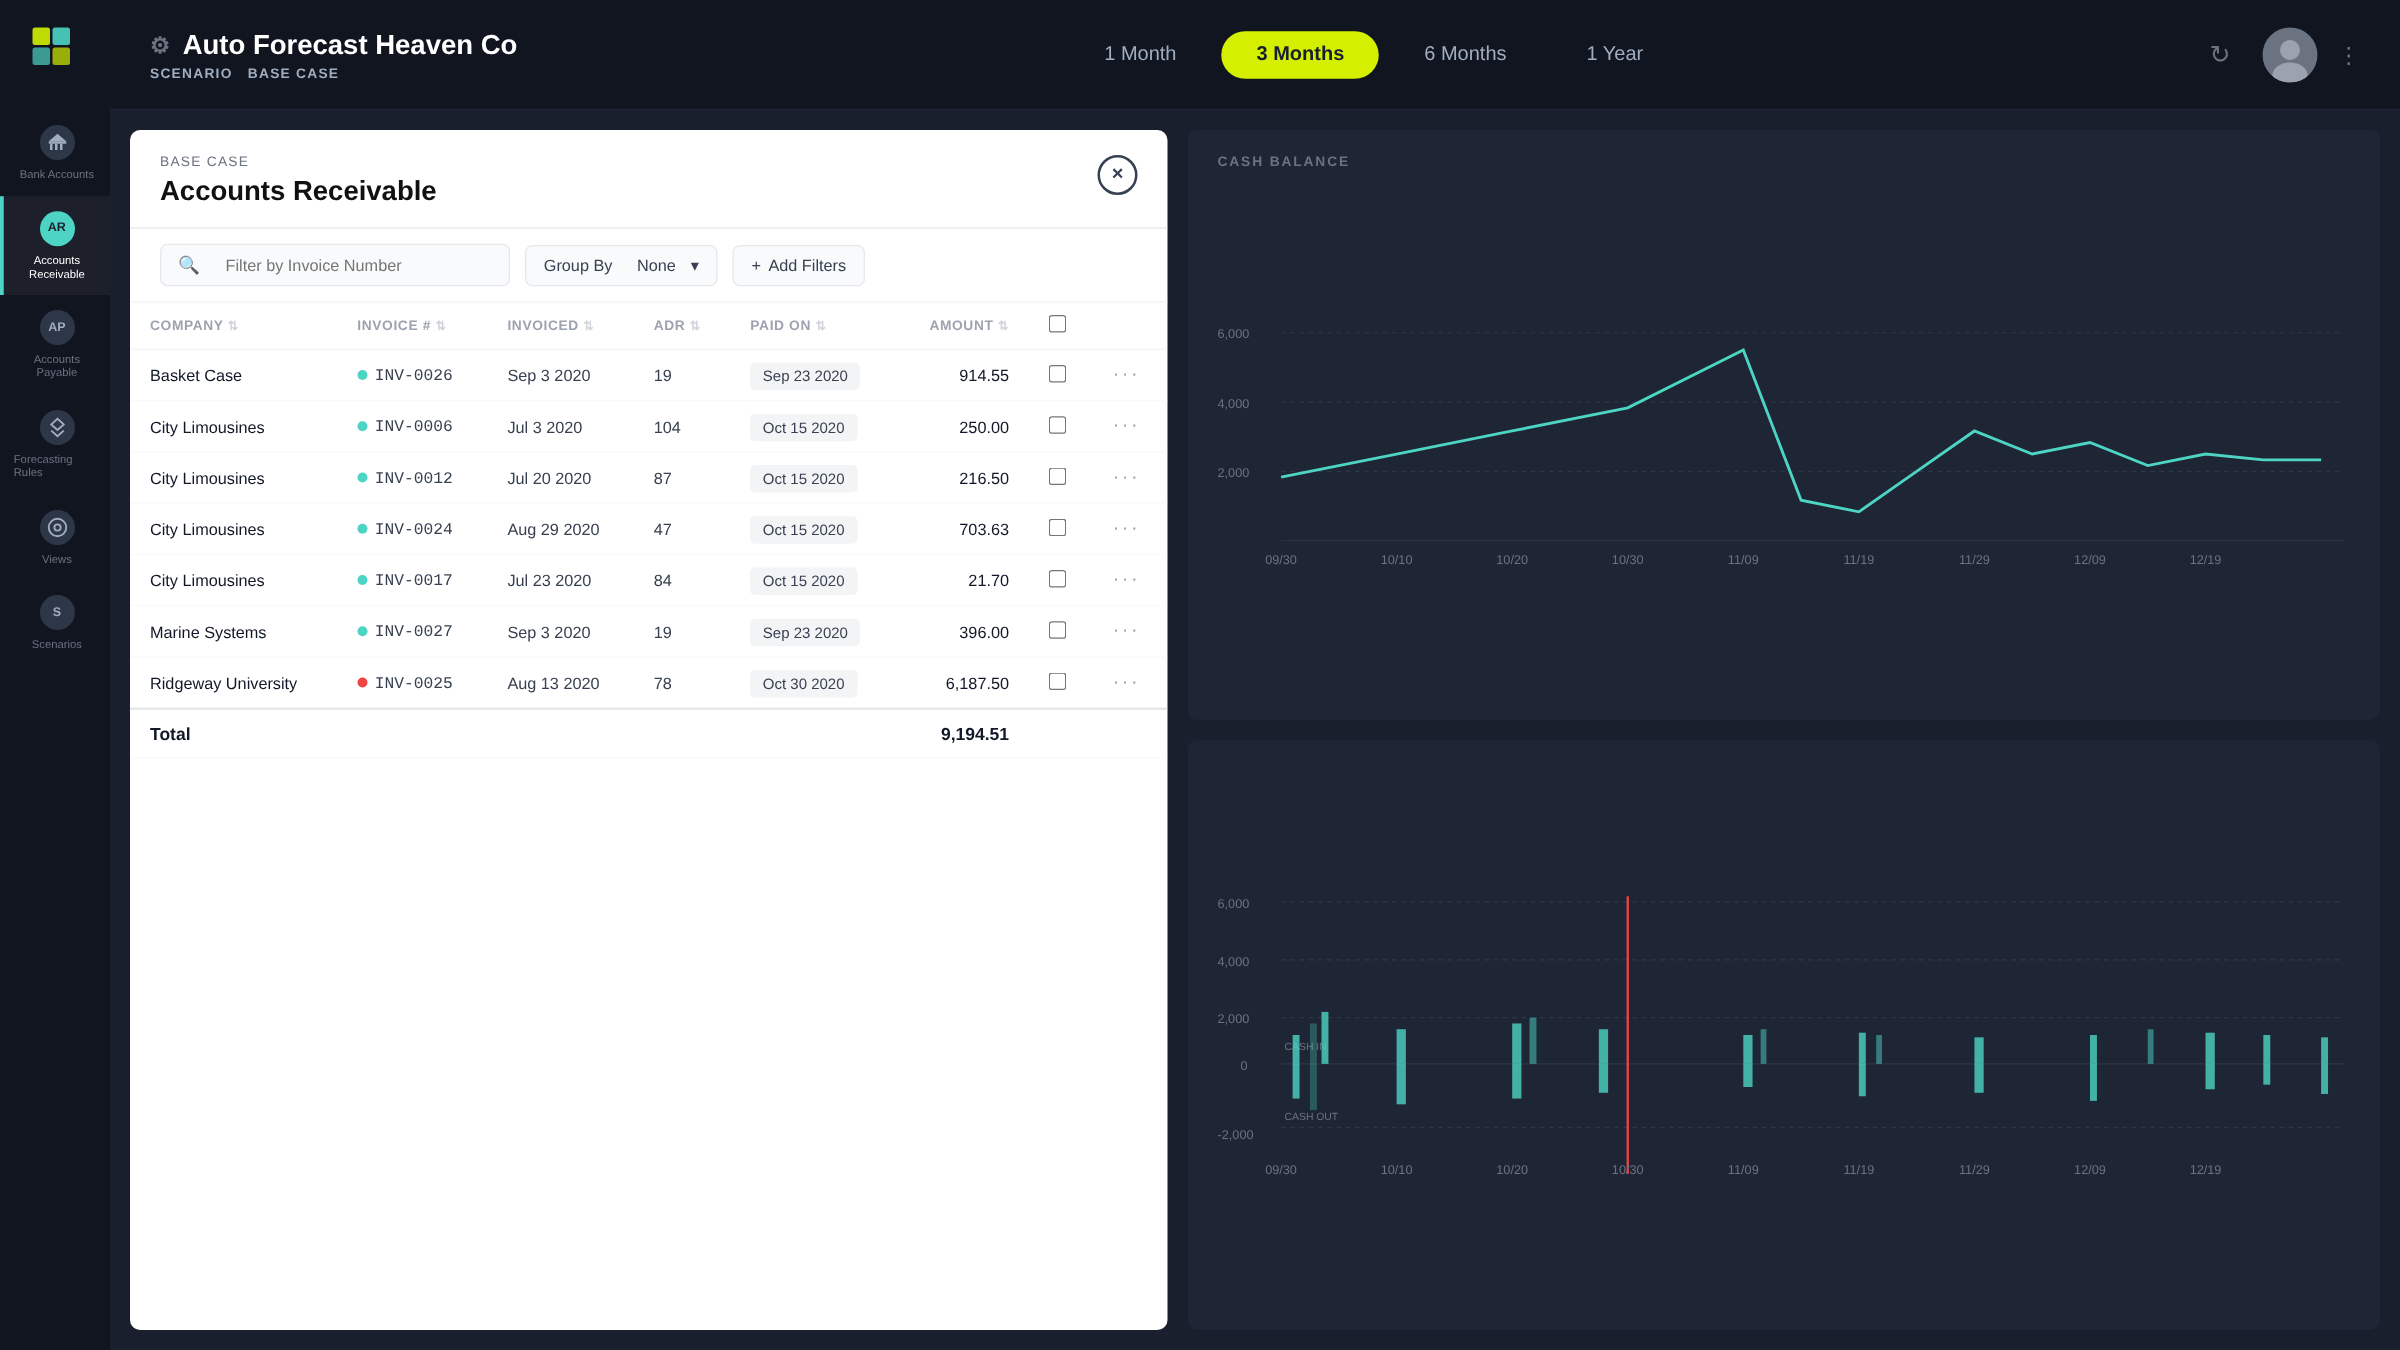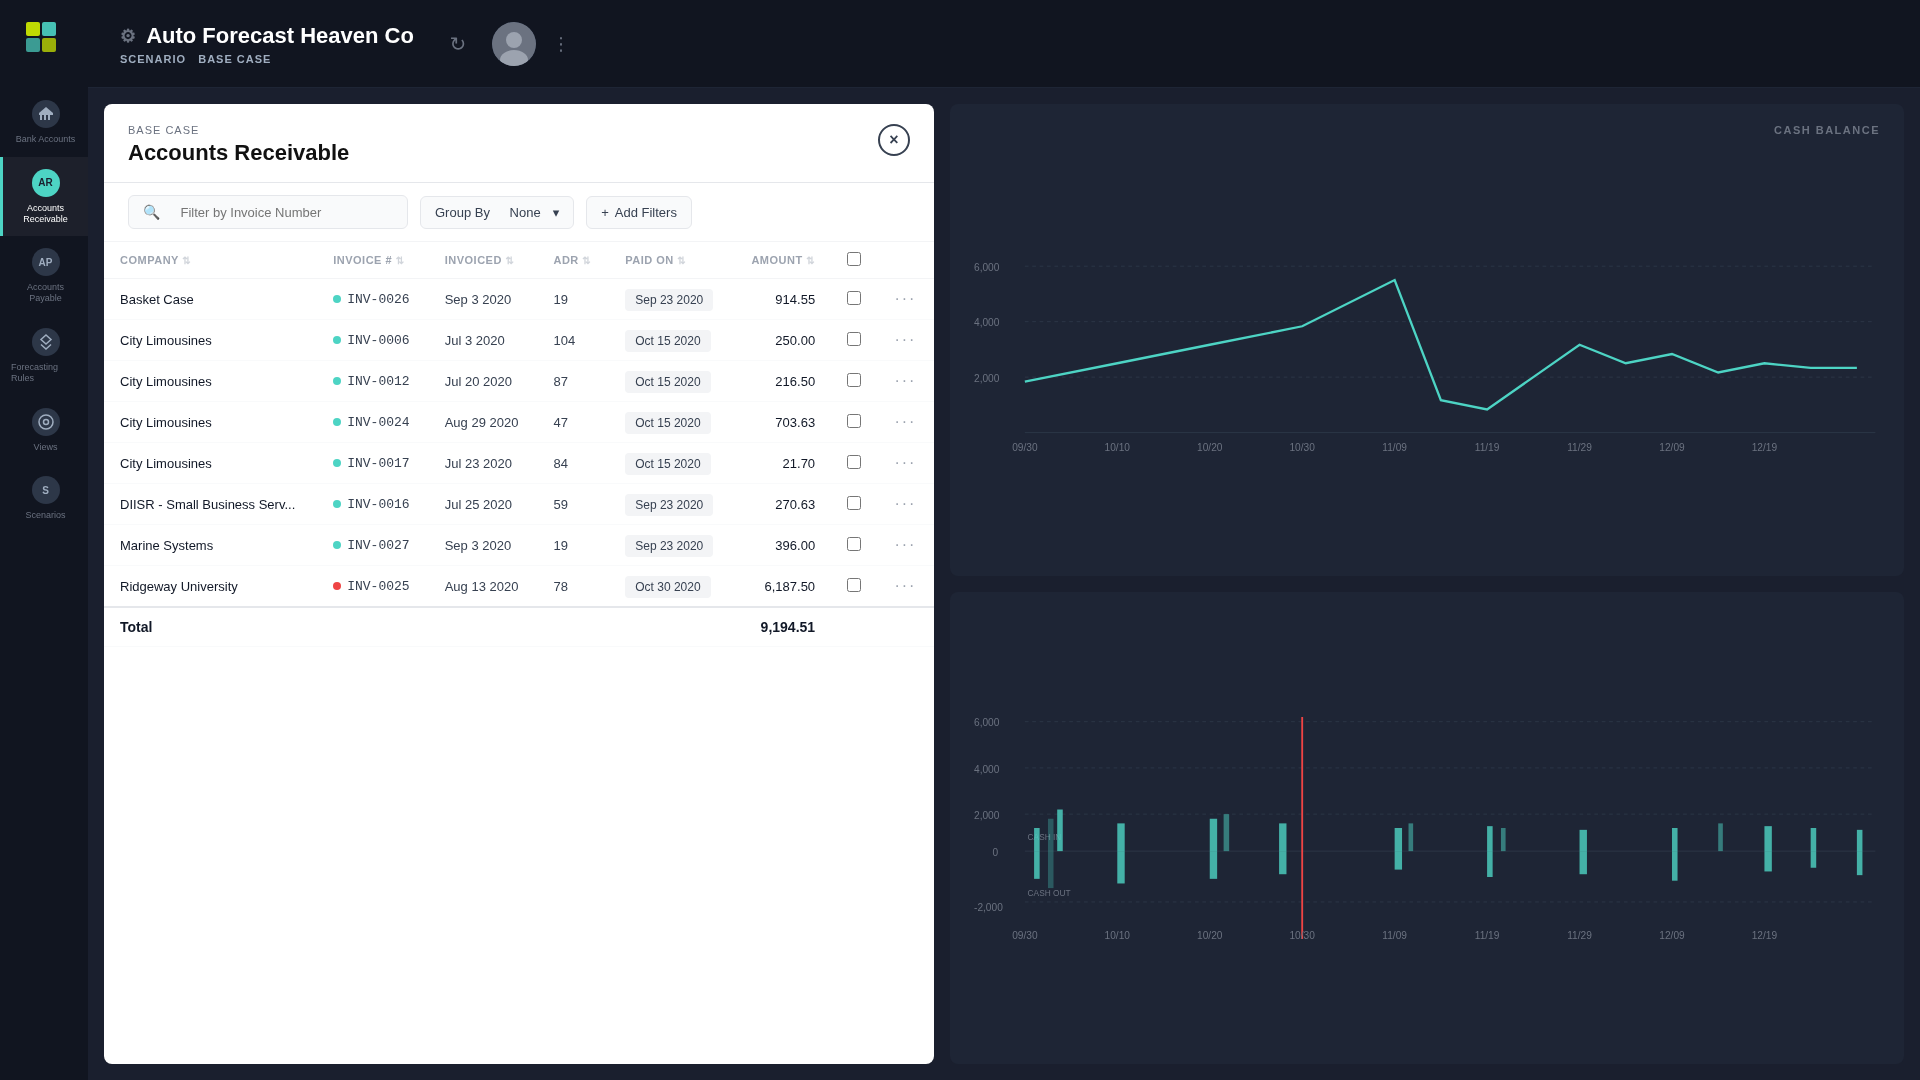--- a/index.html
+++ b/index.html
@@ -359,21 +359,20 @@
       font-size: 10px;
     }
 
     
     .right-panel {
       flex: 1;
       display: flex;
       flex-direction: column;
       gap: 16px;
       overflow: hidden;
-      text-align: right;
     }
 
     .chart-card {
       background: #1e2535;
       border-radius: 8px;
       flex: 1;
       padding: 20px 24px;
       display: flex;
       flex-direction: column;
       overflow: hidden;
@@ -466,20 +465,26 @@
         <span class="topbar-gear">⚙</span>
         <span>Auto Forecast Heaven Co</span>
       </div>
       <div class="topbar-scenario">
         <span>SCENARIO</span>
         &nbsp;
         <span>BASE CASE</span>
       </div>
     </div>
 
+    <div class="topbar-nav">
+      <button class="nav-btn">1 Month</button>
+      <button class="nav-btn active">3 Months</button>
+      <button class="nav-btn">6 Months</button>
+      <button class="nav-btn">1 Year</button>
+    </div>
 
     <div class="topbar-right">
       <div class="topbar-refresh">↻</div>
       <div class="topbar-avatar">
         <svg width="44" height="44" viewBox="0 0 44 44">
           <circle cx="22" cy="22" r="22" fill="#6b7280"></circle>
           <circle cx="22" cy="18" r="8" fill="#9ca3af"></circle>
           <ellipse cx="22" cy="38" rx="14" ry="10" fill="#9ca3af"></ellipse>
         </svg>
       </div>
@@ -629,41 +634,20 @@
       </td>
       <td class="amount-cell">21.70</td>
       <td>
         <input type="checkbox" class="row-checkbox" style="">
       </td>
       <td>
         <span class="row-actions">···</span>
       </td>
     </tr>
               <tr>
-      <td class="company-name">DIISR - Small Business Serv...</td>
-      <td>
-        <div class="invoice-cell">
-          <span class="dot dot-teal"></span>
-          <span class="invoice-num">INV-0016</span>
-        </div>
-      </td>
-      <td>Jul 25 2020</td>
-      <td>59</td>
-      <td>
-        <span class="paid-on-badge">Sep 23 2020</span>
-      </td>
-      <td class="amount-cell">270.63</td>
-      <td>
-        <input type="checkbox" class="row-checkbox" style="">
-      </td>
-      <td>
-        <span class="row-actions">···</span>
-      </td>
-    </tr>
-              <tr>
       <td class="company-name">Marine Systems</td>
       <td>
         <div class="invoice-cell">
           <span class="dot dot-teal"></span>
           <span class="invoice-num">INV-0027</span>
         </div>
       </td>
       <td>Sep 3 2020</td>
       <td>19</td>
       <td>

